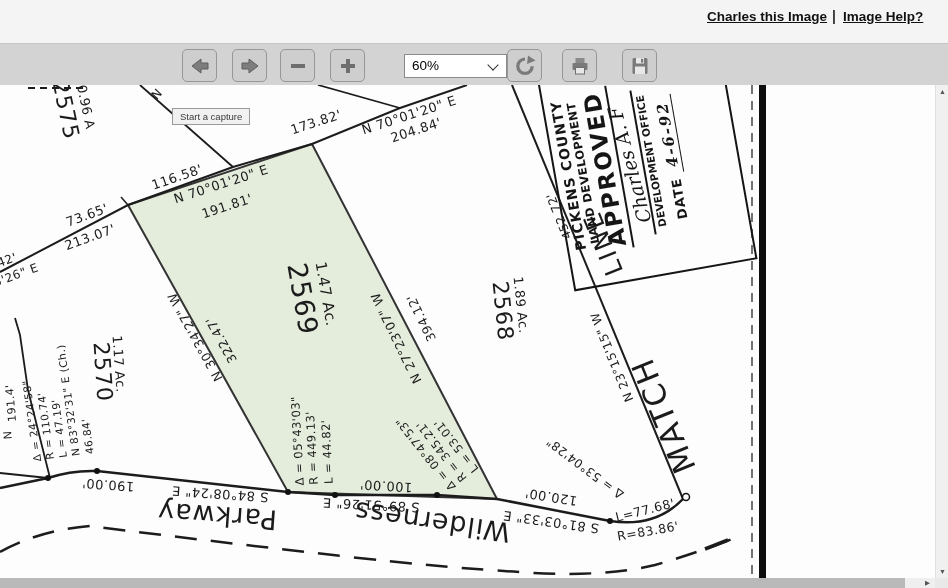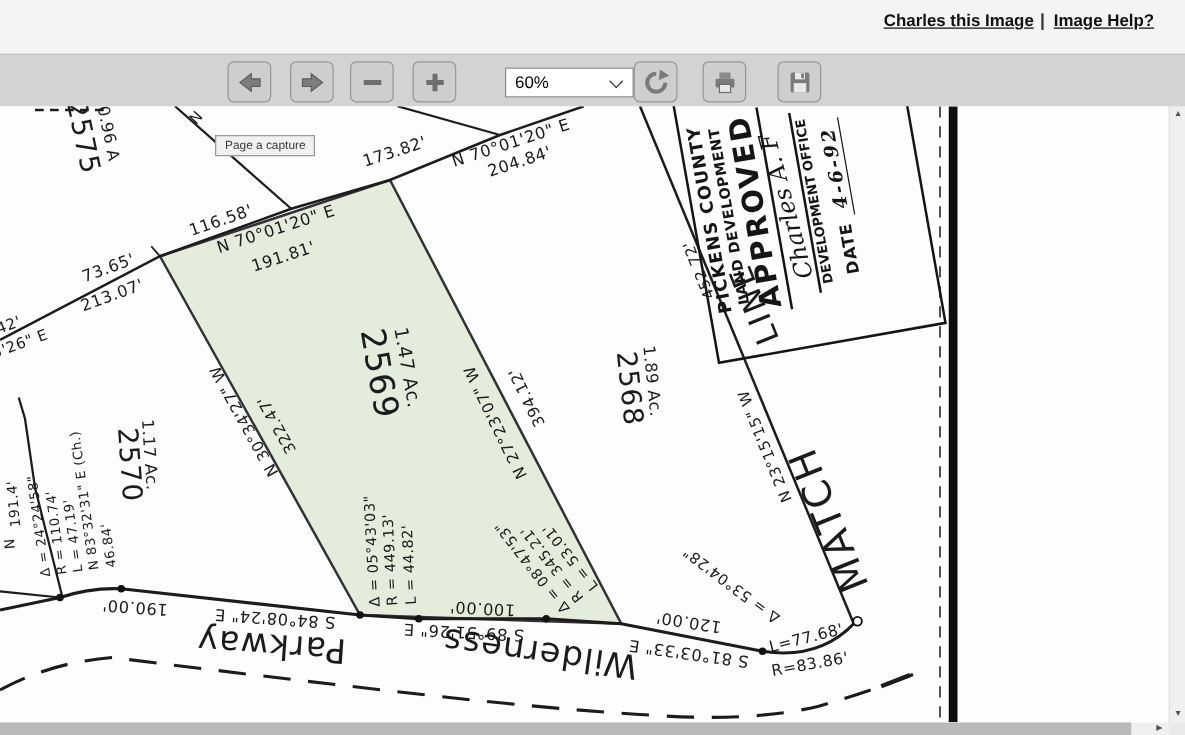--- a/index.html
+++ b/index.html
@@ -225,21 +225,21 @@
     <div class="st2">LAND DEVELOPMENT</div>
     <div><span class="st3">APPROVED</span></div>
     <div class="sig">Charles A. F</div>
     <div><span class="st5">DEVELOPMENT OFFICE</span></div>
     <div class="st6">
       <span>DATE</span>
       <span class="date-val">4-6-92</span>
     </div>
   </div>
 
-  <div id="capture-tip">Page a capture</div>
+  <div id="capture-tip">Start a capture</div>
 </div>
 
 <div id="vscroll">
   <div class="varrow" style="top:0">▲</div>
   <div class="varrow" style="bottom:0">▼</div>
 </div>
 <div id="hscroll">
   <div id="hthumb"></div>
   <div id="harrow">▶</div>
 </div>

